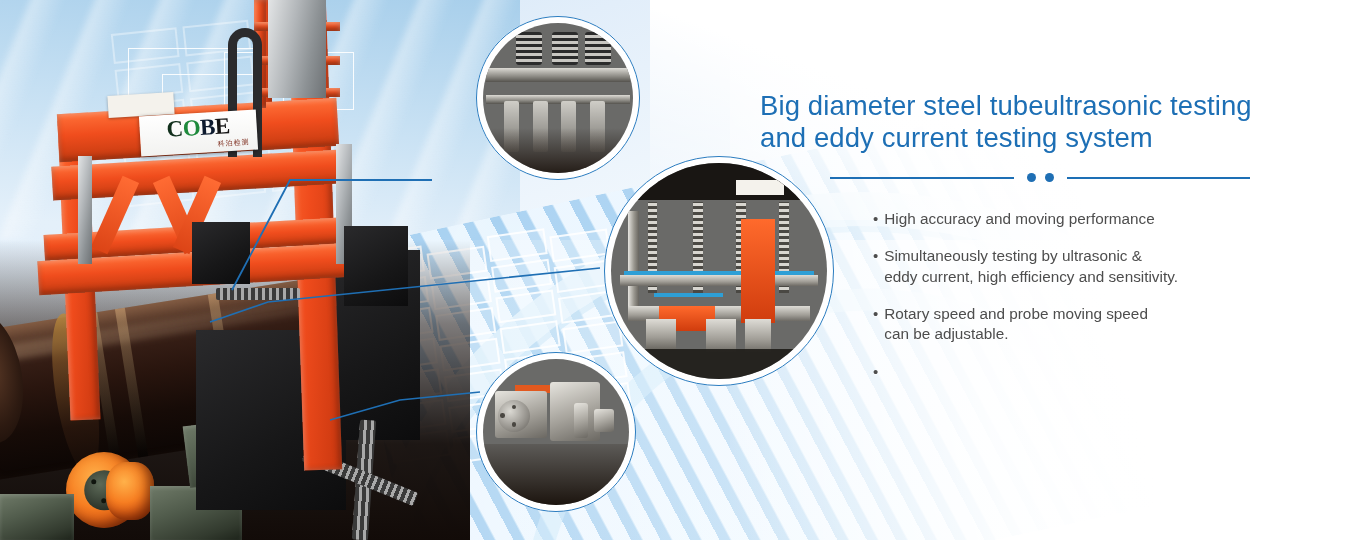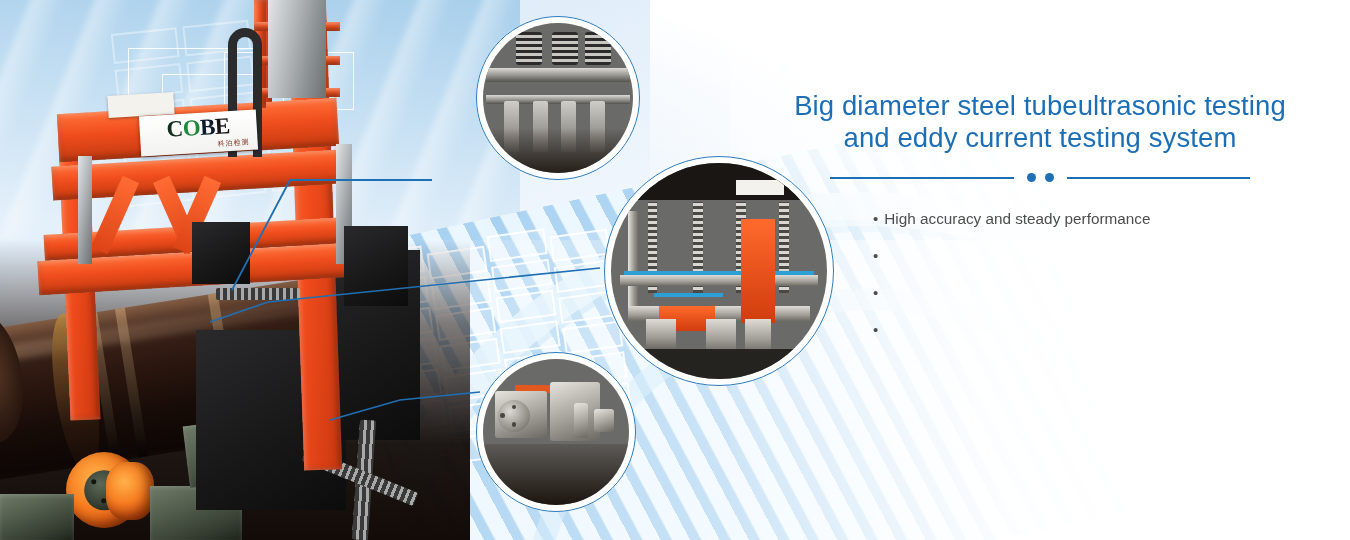--- a/index.html
+++ b/index.html
@@ -322,21 +322,20 @@
   }
 
   
   .panel{
     position:absolute;left:760px;top:90px;width:560px;
   }
   .title{
     color:#1d6fb5;
     font-size:27.5px;
     line-height:1.18;
-    text-align:center;
     font-weight:400;
     letter-spacing:.1px;
     white-space:pre-line;
     text-shadow:0 1px 0 rgba(255,255,255,.6);
   }
   .divider{
     margin:16px auto 0;
     width:420px;height:14px;
     display:flex;align-items:center;justify-content:center;
   }
@@ -576,26 +575,30 @@
       <span class="dots">
         <i></i>
         <i></i>
       </span>
       <span class="ln"></span>
     </div>
 
     <div class="bullets" id="bullet-list">
         <div class="bullet">
           <span class="dot">•</span>
-          <span class="txt">High accuracy and steady performance</span>
+          <span class="txt">High accuracy and moving performance</span>
         </div>
         <div class="bullet">
           <span class="dot">•</span>
+          <span class="txt">Simultaneously testing by ultrasonic &amp;
+eddy current, high efficiency and sensitivity.</span>
         </div>
         <div class="bullet">
           <span class="dot">•</span>
+          <span class="txt">Rotary speed and probe moving speed
+can be adjustable.</span>
         </div>
         <div class="bullet">
           <span class="dot">•</span>
         </div>
       </div>
   </div>
 </div>
 
 </body></html>

